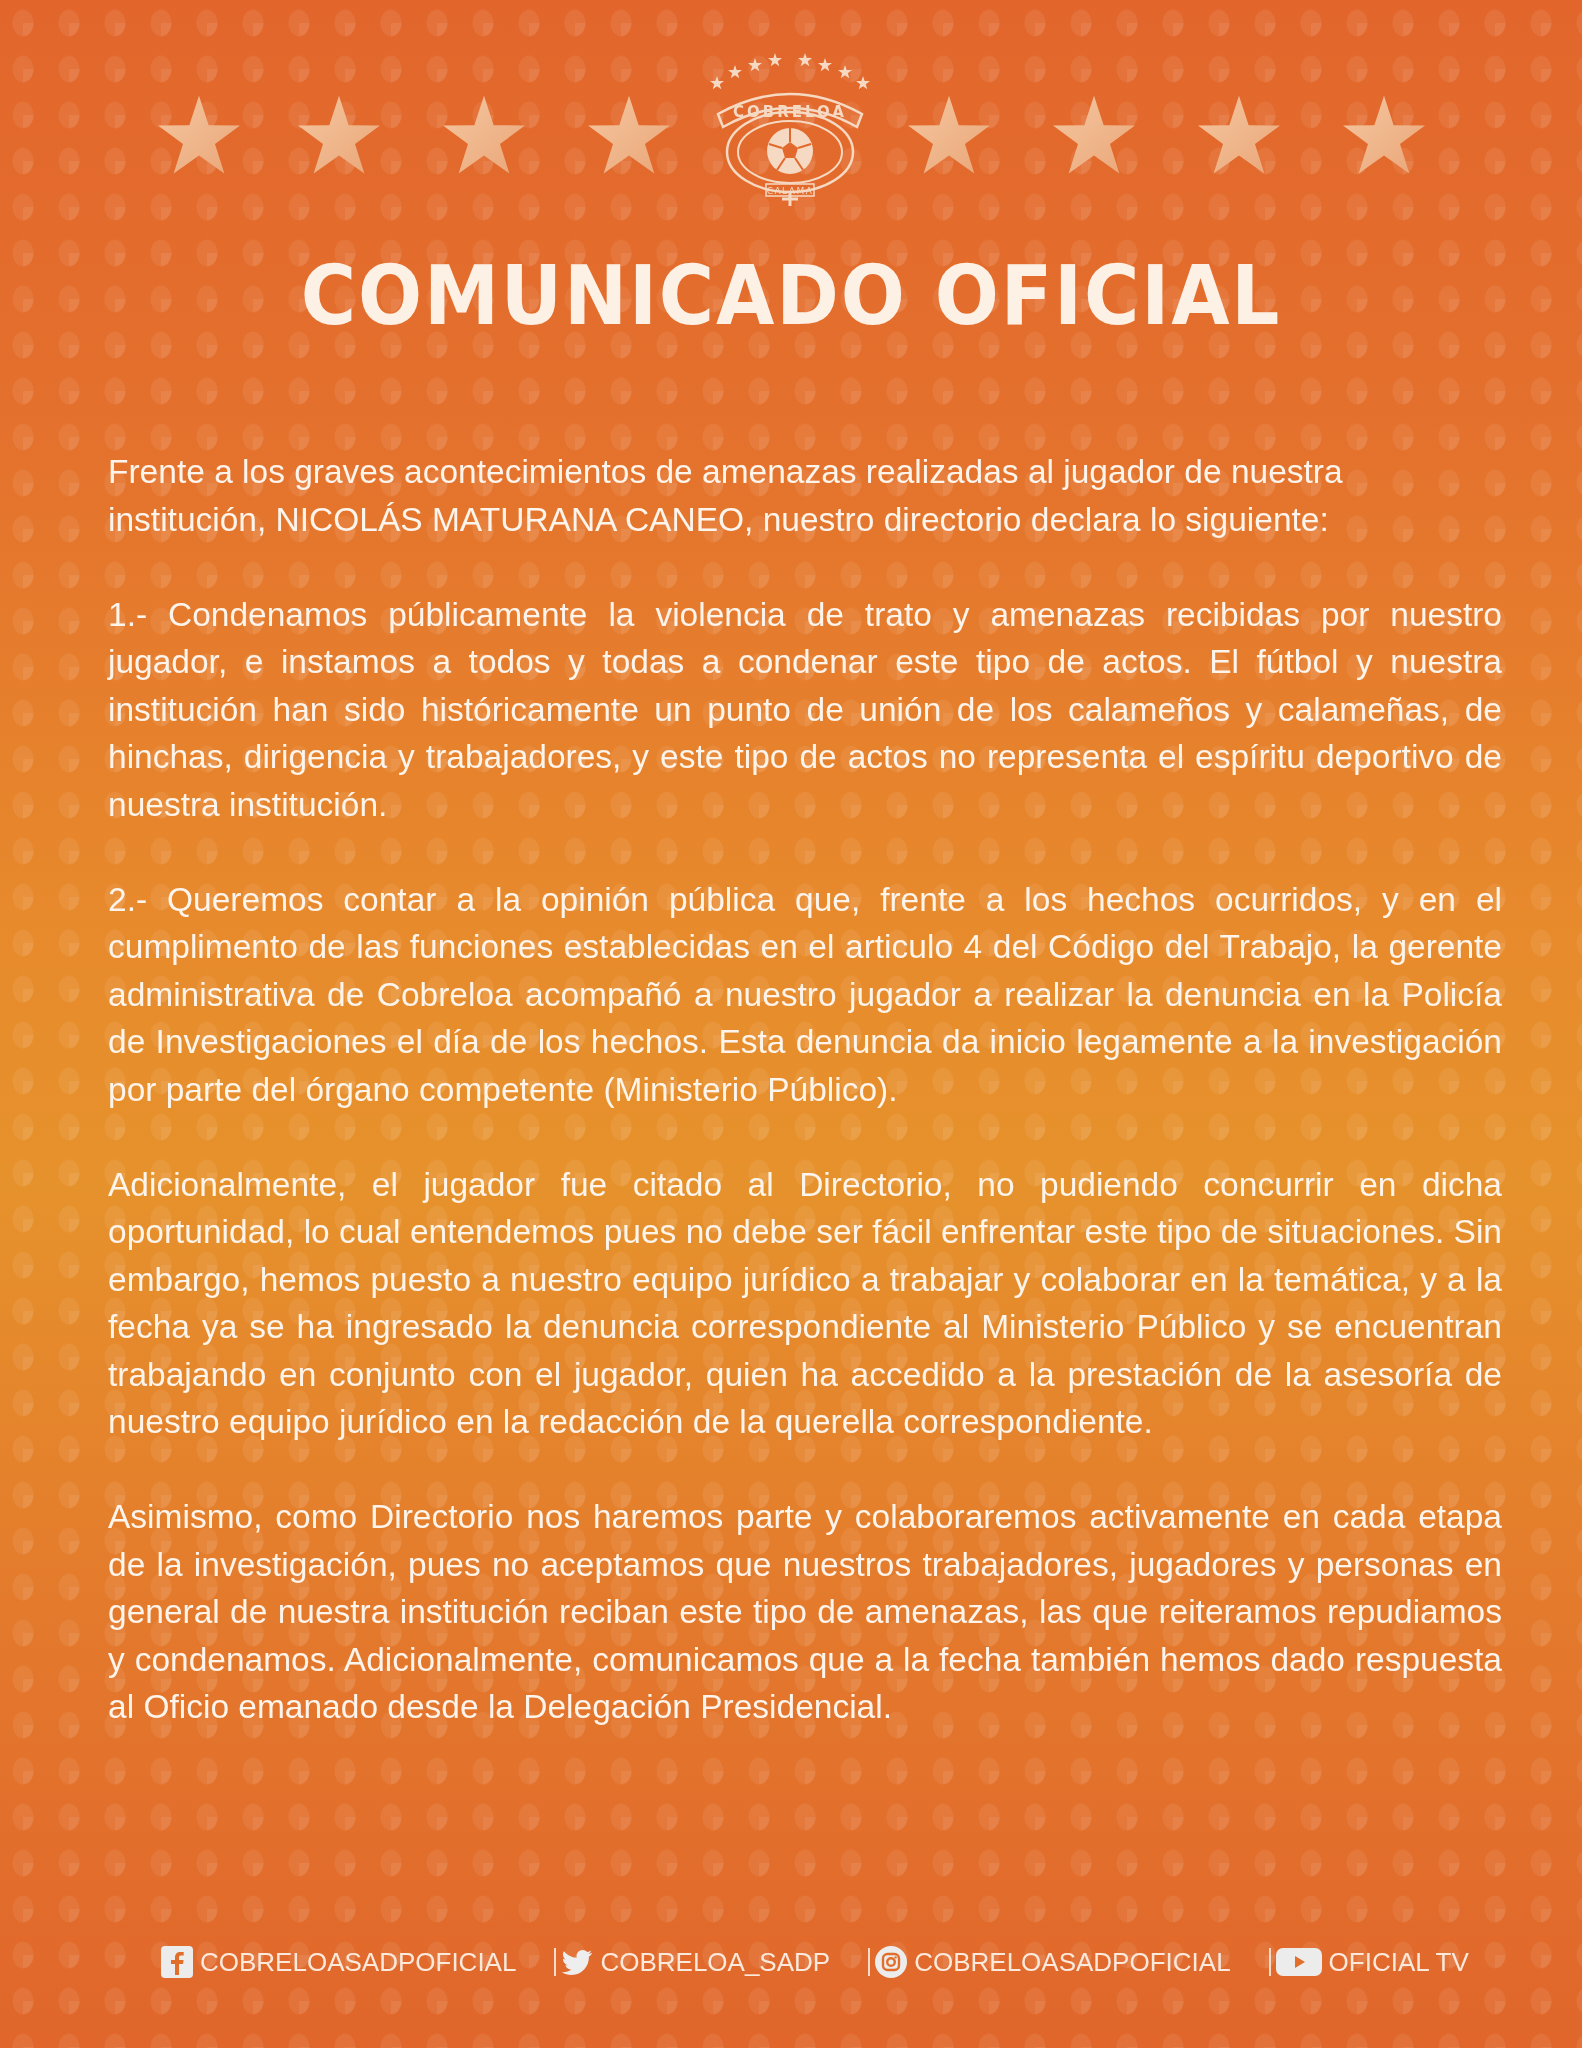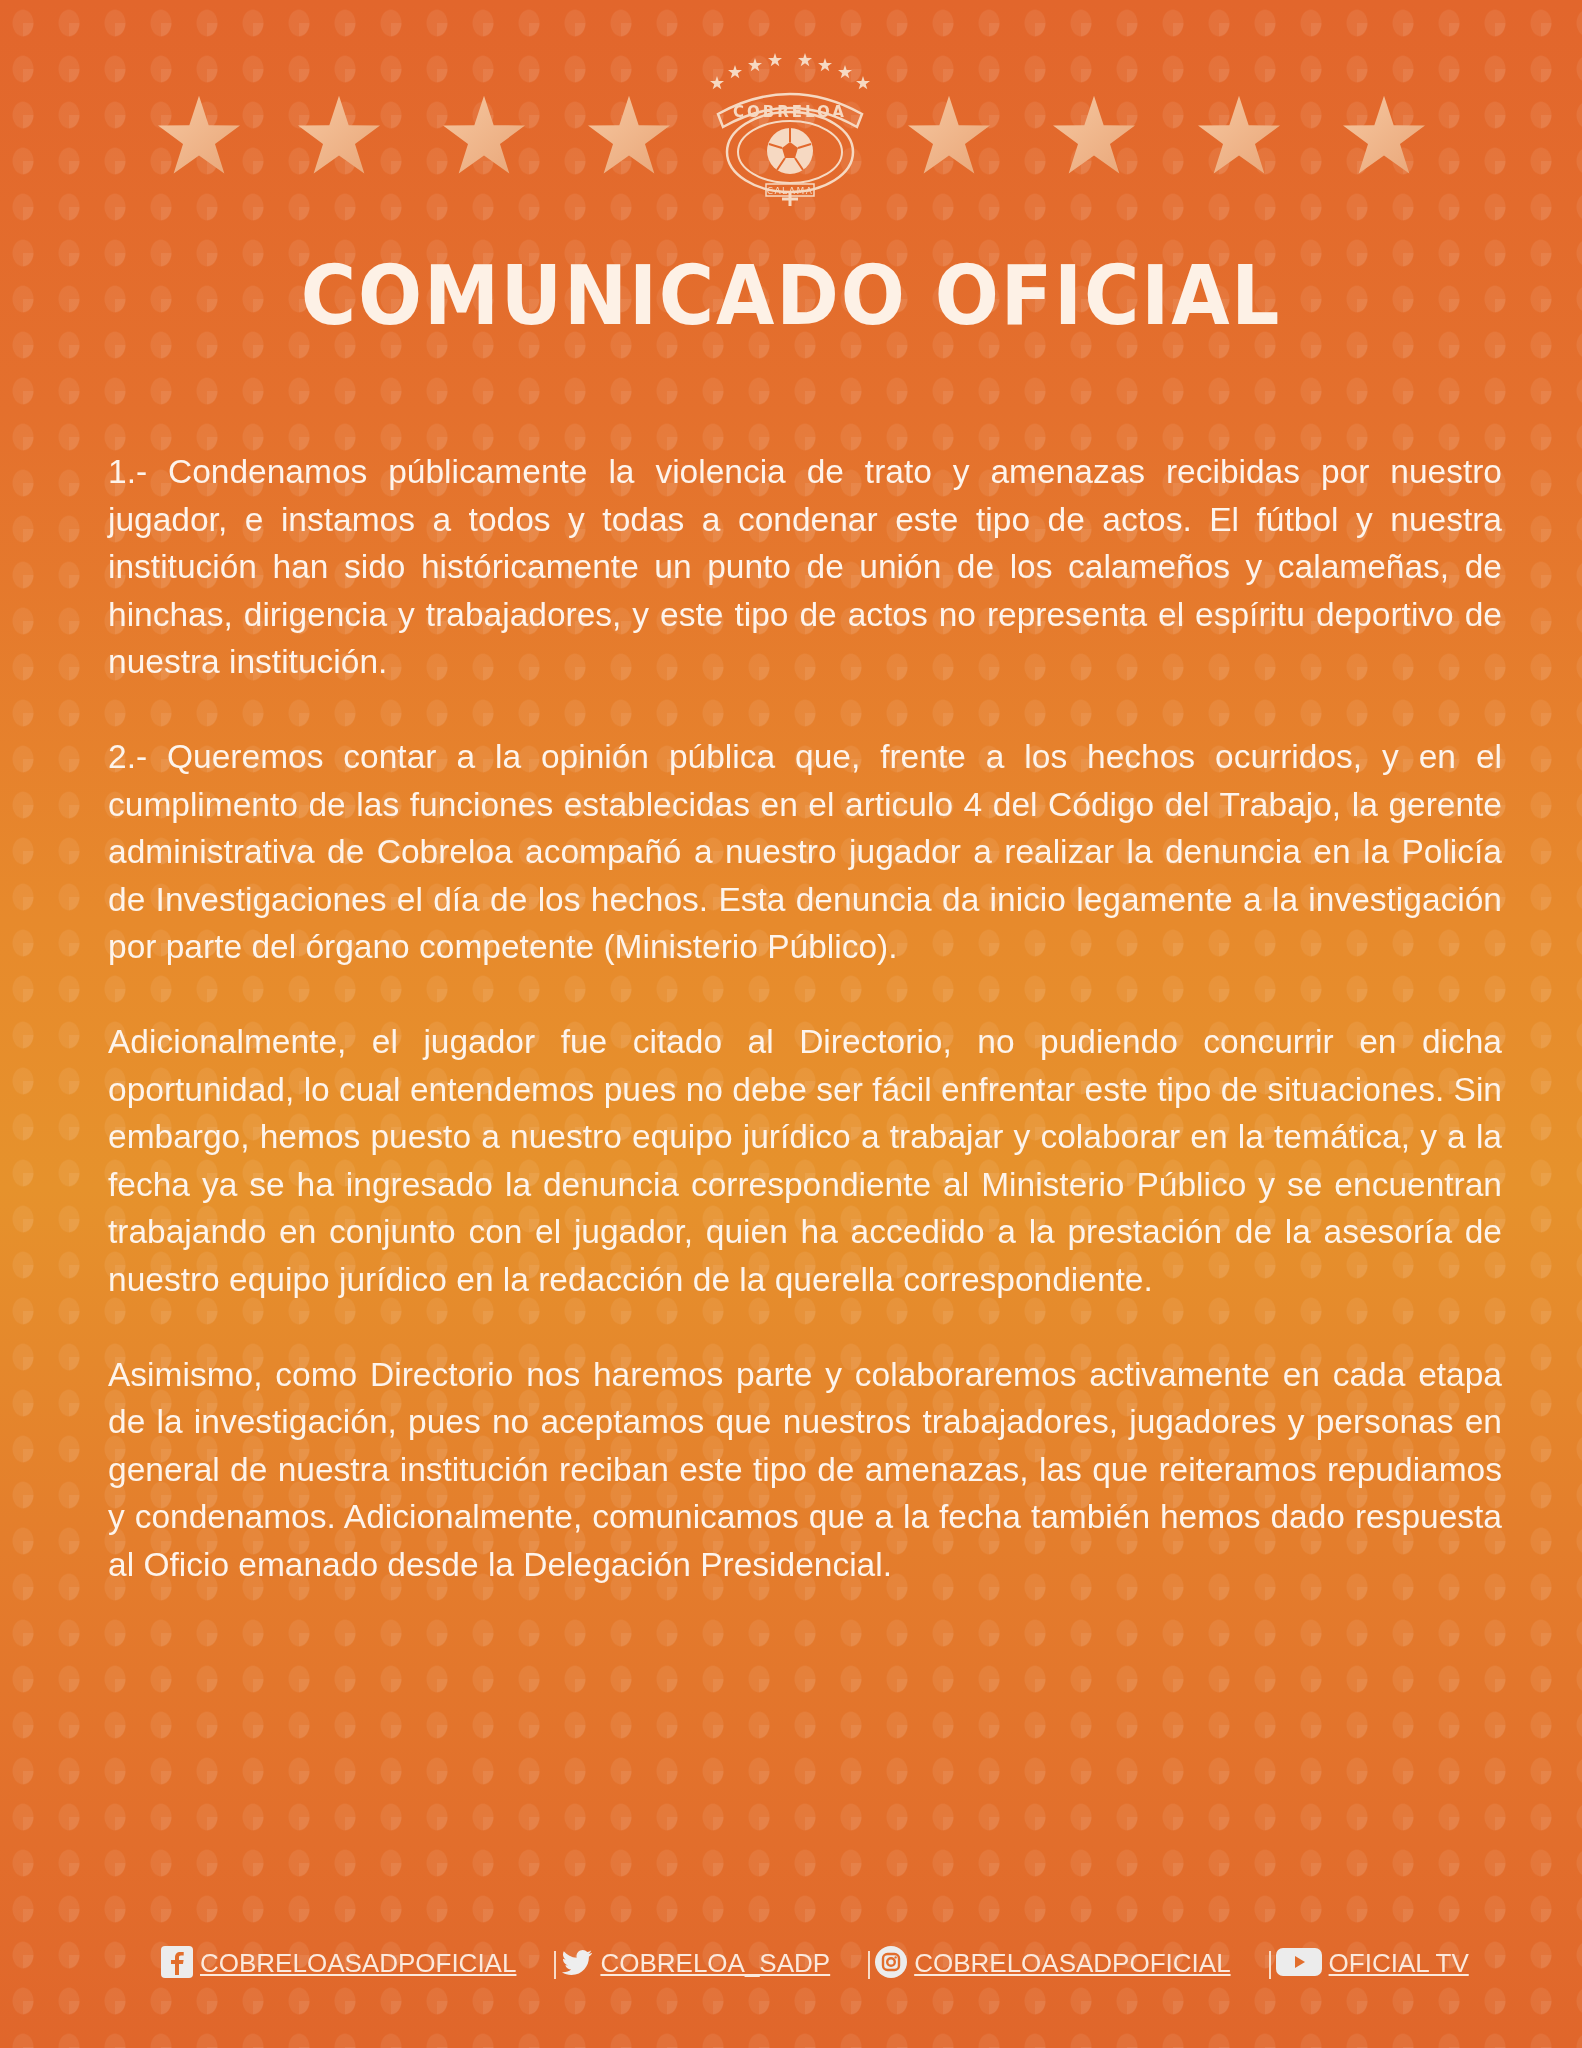--- a/index.html
+++ b/index.html
@@ -56,21 +56,21 @@
   }
   .content p { margin-bottom: 47.5px; text-align: justify; }
   .content p.left { text-align: left; }
   .content p:last-child { margin-bottom: 16px; }
   .footer {
     position: absolute; left: 160px; top: 1942px; height: 40px;
     display: flex; align-items: center;
     font-family: "Liberation Sans", sans-serif;
     font-size: 26px; color: #fbe9dc;
   }
-  .social { display: flex; align-items: flex-end; cursor: pointer; text-decoration: underline; }
+  .social { display: flex; align-items: center; cursor: pointer; }
   .sep {
     display: inline-block; width: 2px; height: 28px; background: #f8dcc8;
     margin: 0 4px 0 0;
   }
   .ico { display: inline-block; width: 34px; height: 34px; margin-right: 6px; }
   .ico svg { width: 100%; height: 100%; display: block; }
 </style>
 </head>
 <body>
 
@@ -148,20 +148,21 @@
   <div class="star" style="left:1343px">
     <svg viewBox="0 0 100 96">
         <polygon points="50,0 61.8,36 100,36.5 69.5,59 80.9,95 50,73 19.1,95 30.5,59 0,36.5 38.2,36" fill="url(#sg)"></polygon>
       </svg>
   </div>
 </header>
 
 <h1 class="title">COMUNICADO OFICIAL</h1>
 
 <main class="content">
+  <p class="left">Frente a los graves acontecimientos de amenazas realizadas al jugador de nuestra institución, NICOLÁS MATURANA CANEO, nuestro directorio declara lo siguiente:</p>
   <p>1.- Condenamos públicamente la violencia de trato y amenazas recibidas por nuestro jugador, e instamos a todos y todas a condenar este tipo de actos. El fútbol y nuestra institución han sido históricamente un punto de unión de los calameños y calameñas, de hinchas, dirigencia y trabajadores, y este tipo de actos no representa el espíritu deportivo de nuestra institución.</p>
   <p>2.- Queremos contar a la opinión pública que, frente a los hechos ocurridos, y en el cumplimento de las funciones establecidas en el articulo 4 del Código del Trabajo, la gerente administrativa de Cobreloa acompañó a nuestro jugador a realizar la denuncia en la Policía de Investigaciones el día de los hechos. Esta denuncia da inicio legamente a la investigación por parte del órgano competente (Ministerio Público).</p>
   <p>Adicionalmente, el jugador fue citado al Directorio, no pudiendo concurrir en dicha oportunidad, lo cual entendemos pues no debe ser fácil enfrentar este tipo de situaciones. Sin embargo, hemos puesto a nuestro equipo jurídico a trabajar y colaborar en la temática, y a la fecha ya se ha ingresado la denuncia correspondiente al Ministerio Público y se encuentran trabajando en conjunto con el jugador, quien ha accedido a la prestación de la asesoría de nuestro equipo jurídico en la redacción de la querella correspondiente.</p>
   <p>Asimismo, como Directorio nos haremos parte y colaboraremos activamente en cada etapa de la investigación, pues no aceptamos que nuestros trabajadores, jugadores y personas en general de nuestra institución reciban este tipo de amenazas, las que reiteramos repudiamos y condenamos. Adicionalmente, comunicamos que a la fecha también hemos dado respuesta al Oficio emanado desde la Delegación Presidencial.</p>
 </main>
 
 <footer class="footer">
   <a class="social">
     <span class="ico">
       <svg viewBox="0 0 34 34">

